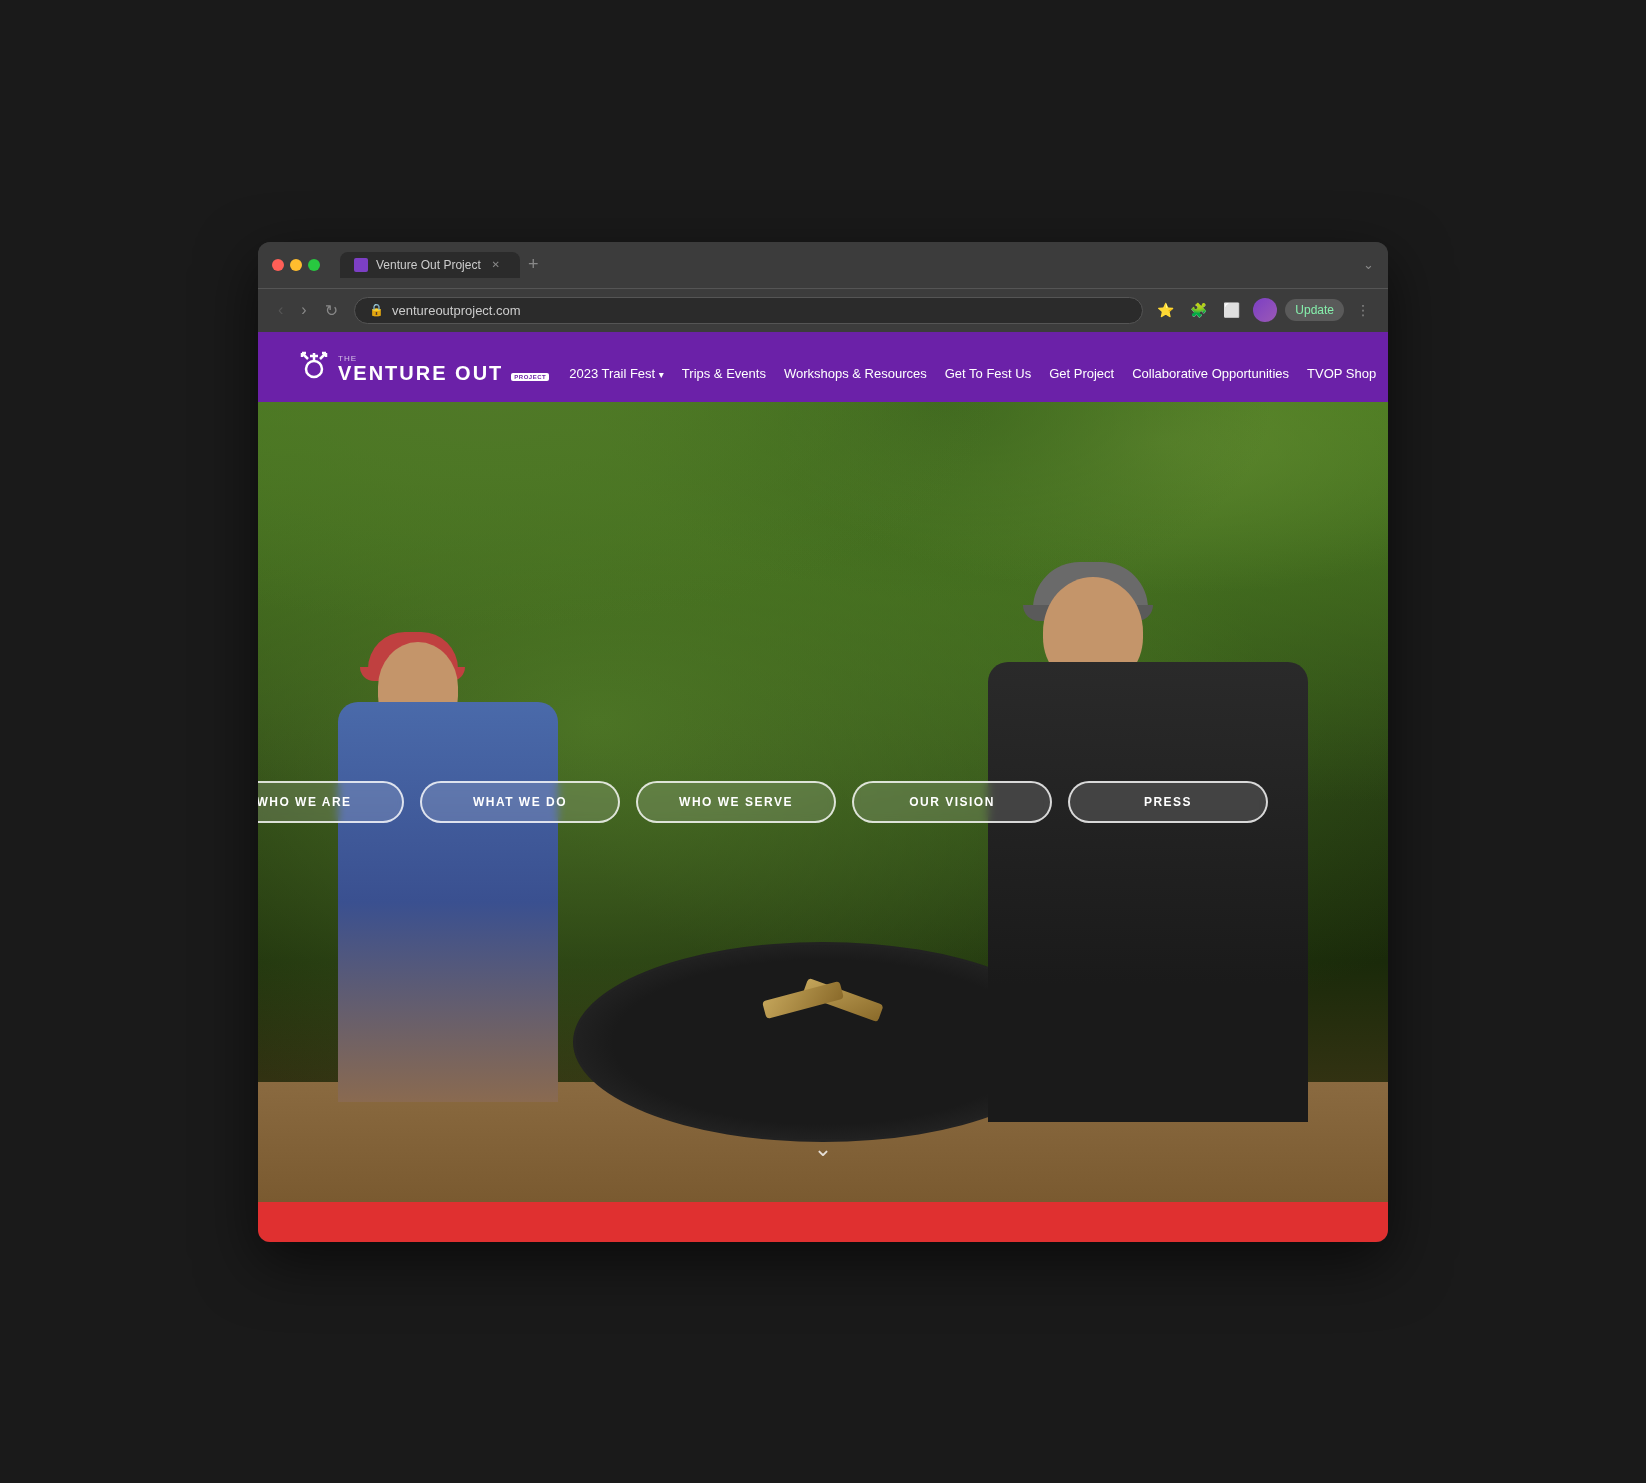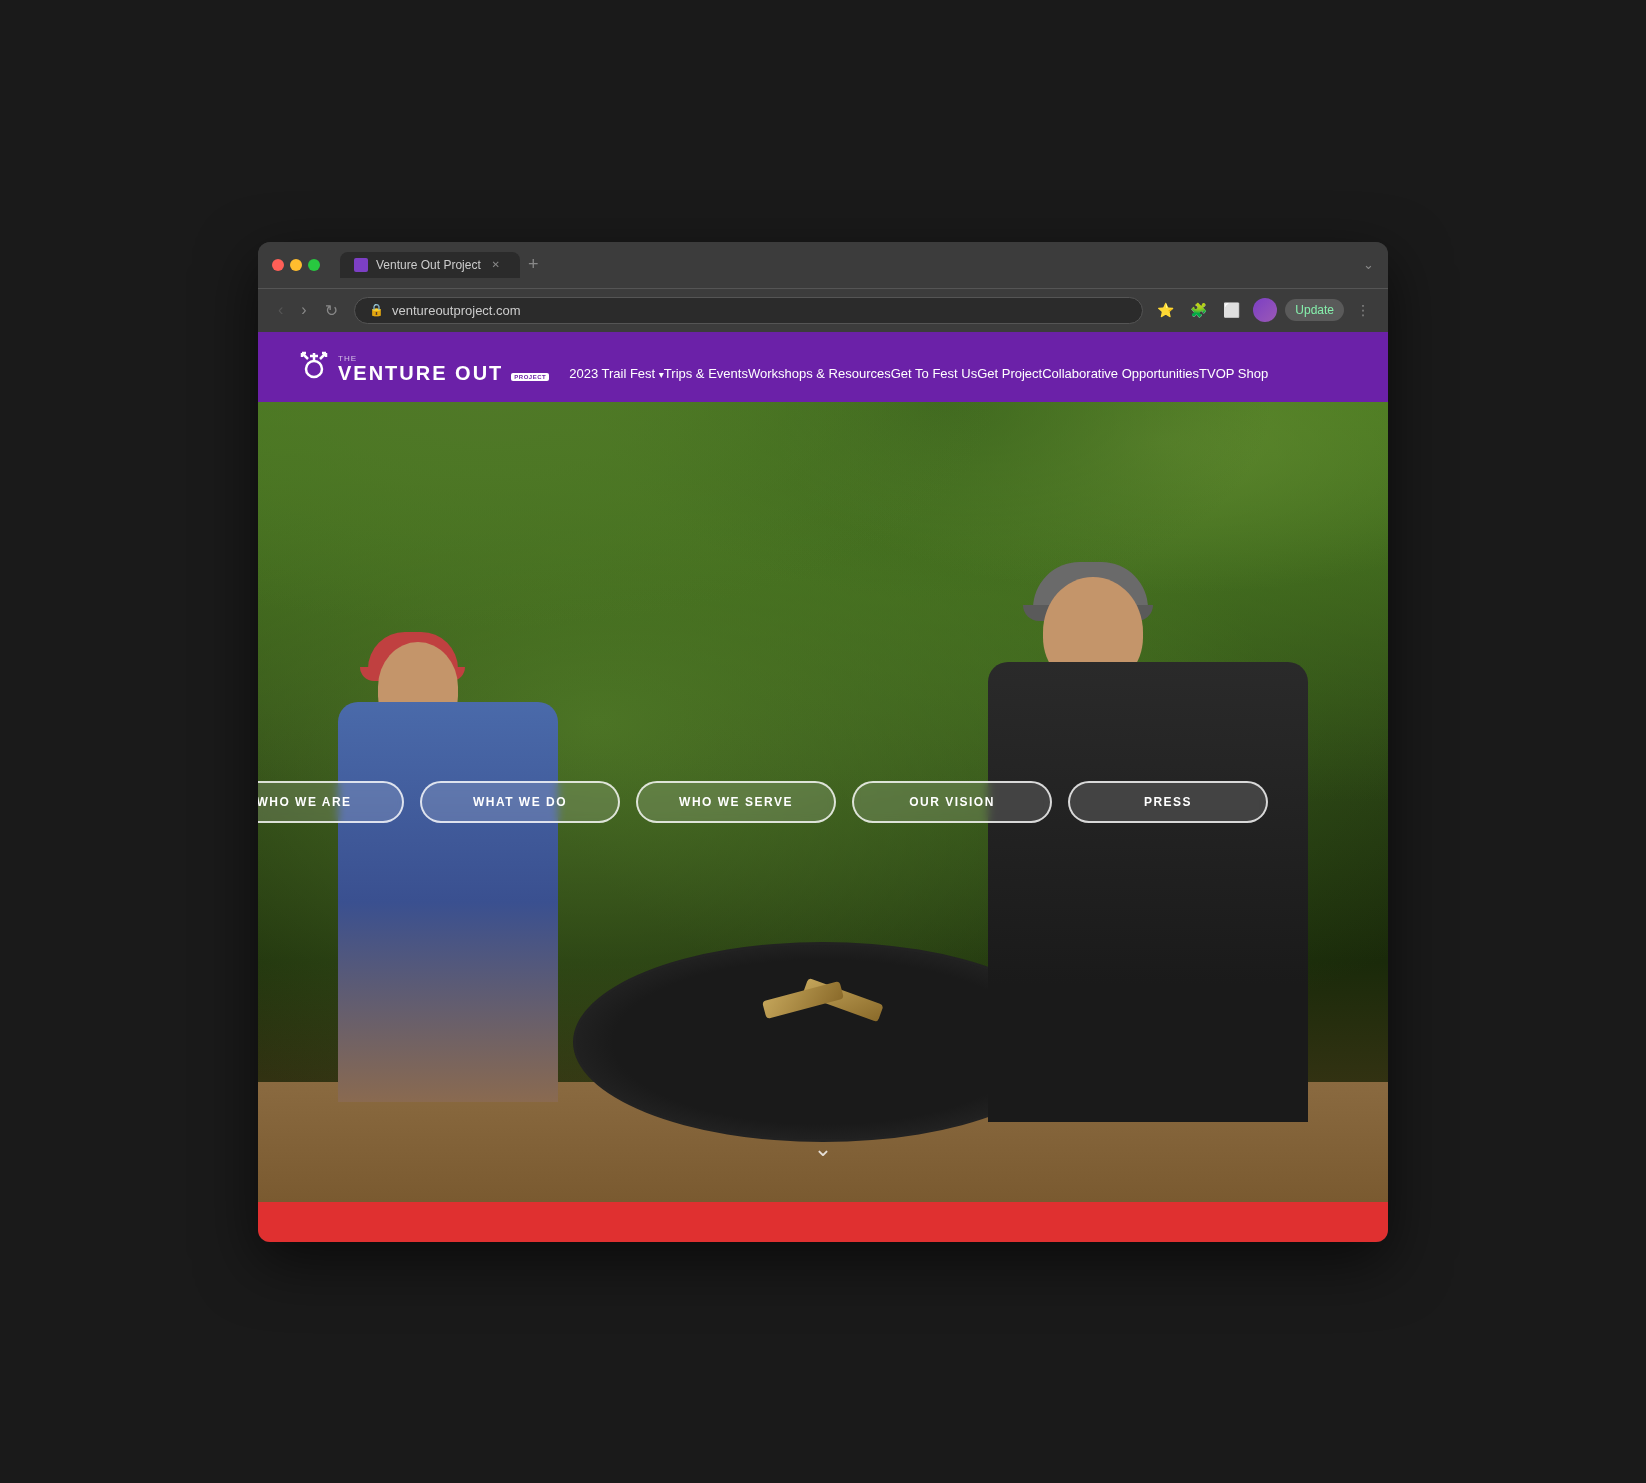--- a/index.html
+++ b/index.html
@@ -234,20 +234,21 @@
       padding: 1px 3px;
       border-radius: 2px;
       letter-spacing: 0.5px;
       align-self: flex-end;
       margin-bottom: 2px;
     }
 
     .nav-links {
       display: flex;
       align-items: center;
+      gap: 18px;
       flex: 1;
       margin-top: 13px;
     }
 
     .nav-link {
       color: white;
       text-decoration: none;
       font-size: 13px;
       font-weight: 500;
       white-space: nowrap;

